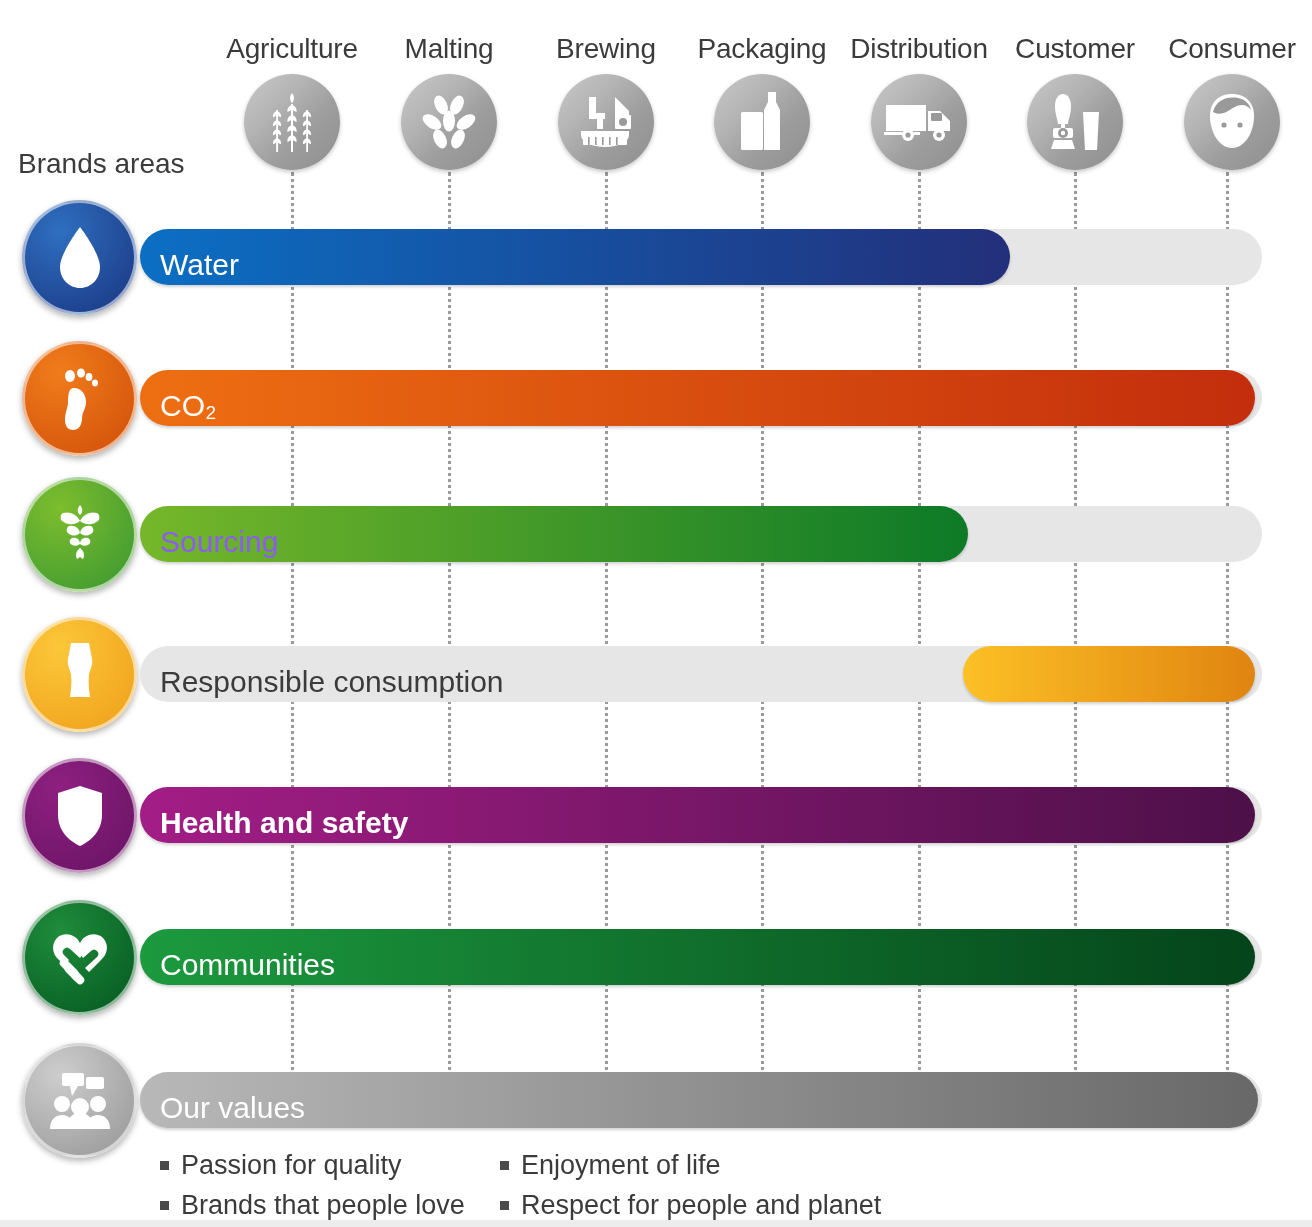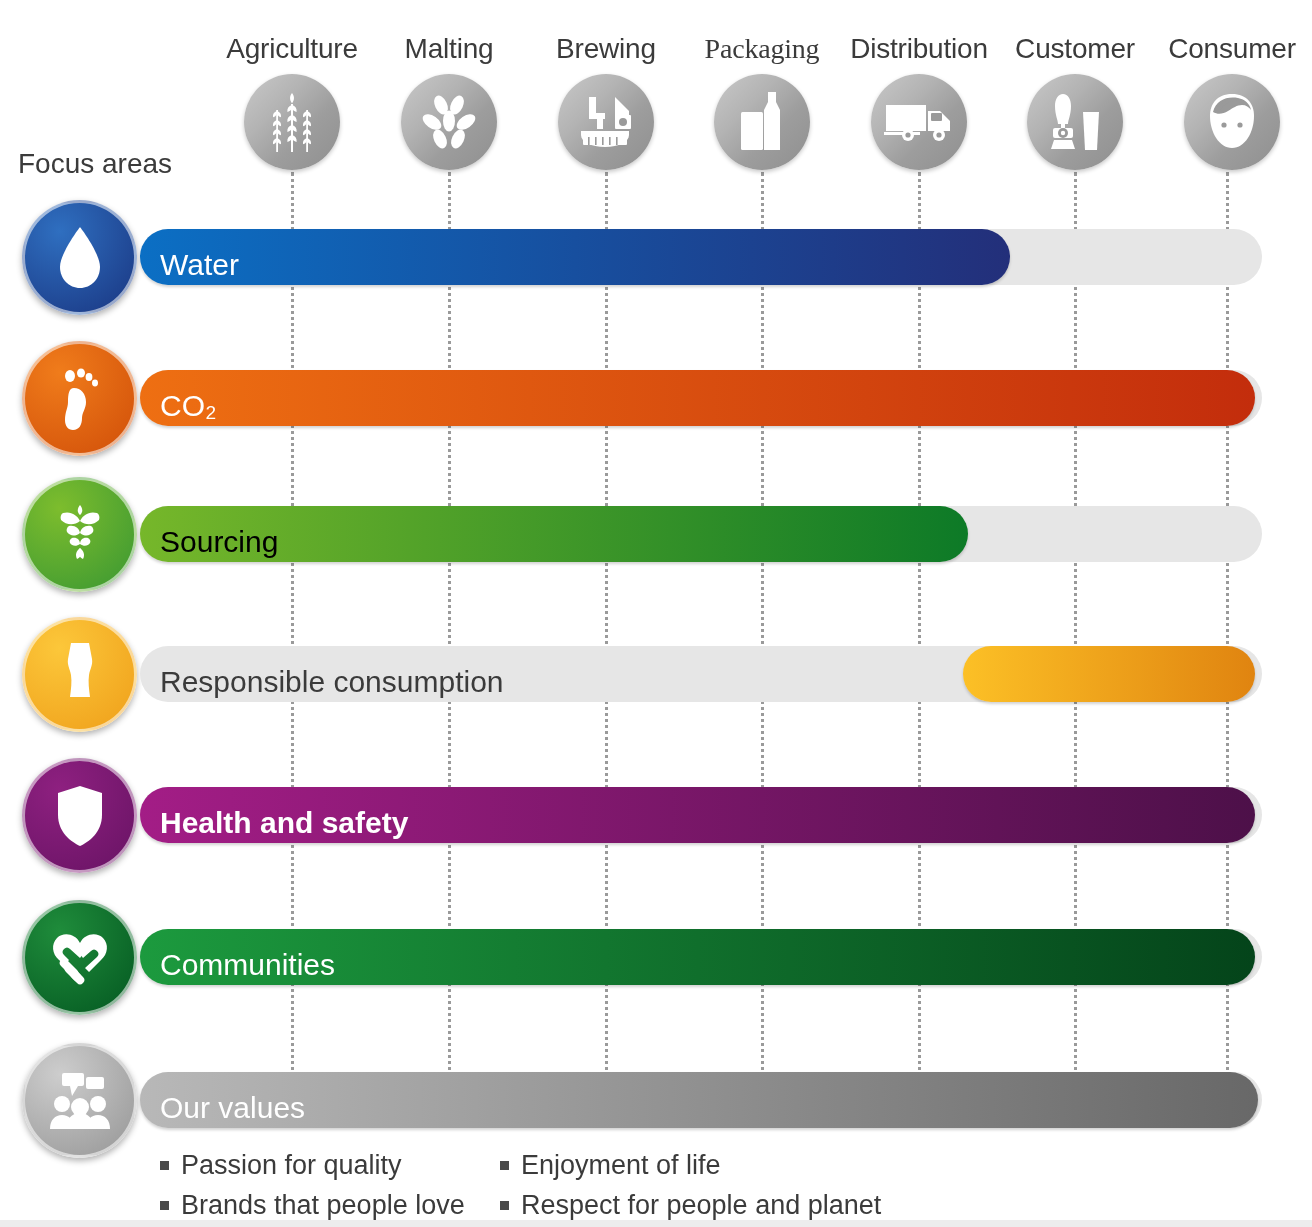--- a/index.html
+++ b/index.html
@@ -82,21 +82,21 @@
   .bottom-strip{
     position:absolute;left:0;top:1220px;width:1312px;height:7px;
     background:#ededed;
   }
 </style>
 </head>
 <body>
 
 <div id="stage">
 
-  <div class="focus-areas-label">Focus areas</div>
+  <div class="focus-areas-label">Brands areas</div>
 
   <div id="dashes">
       <div class="dash" style="left: 291px;"></div>
       <div class="dash" style="left: 448px;"></div>
       <div class="dash" style="left: 605px;"></div>
       <div class="dash" style="left: 761px;"></div>
       <div class="dash" style="left: 918px;"></div>
       <div class="dash" style="left: 1074px;"></div>
       <div class="dash" style="left: 1226px;"></div>
     </div>
@@ -167,21 +167,21 @@
        <rect x="13" y="44" width="1.6" height="8"></rect>
        <rect x="20" y="44" width="1.6" height="8"></rect>
        <rect x="27" y="44" width="1.6" height="8"></rect>
        <rect x="34" y="44" width="1.6" height="8"></rect>
        <rect x="41" y="44" width="1.6" height="8"></rect>
      </g>
    </svg>
           </span>
         </div>
       </div>
-      <div class="vc-col" style="left: 684px; top: 18px; font-family: Liberation Serif, serif;">
+      <div class="vc-col" style="left: 684px; top: 18px;">
         <div class="vc-label">Packaging</div>
      <div class="vc-circle">
           <span class="ic">
             <svg width="50" height="64" viewBox="0 0 50 64" fill="#fff">
      <rect x="4" y="22" width="22" height="38" rx="1.5"></rect>
      <path d="M31 2 h8 v10 l4 8 v40 h-16 V20 l4-8 Z"></path>
    </svg>
           </span>
         </div>
       </div>
@@ -285,21 +285,21 @@
      <path d="M29 45 c-4 3-5 7-3 11 4-2 6-6 3-11z"></path>
      <path d="M29 45 c4 3 5 7 3 11 -4-2-6-6-3-11z"></path>
    </svg>
           </span>
     </div>
     <div class="track">
       <div class="fill" style="left:0px;width:828px;
                   background:linear-gradient(to right, #76b72a 0%, #0d7a27 100%);
                   box-shadow:0 2px 3px rgba(0,0,0,.18);"></div>
     </div>
-    <div class="bar-label" style="left:160px;color:#000000;">Sourcing</div>
+    <div class="bar-label" style="left:160px;color:#8b5cf6;">Sourcing</div>
   </div>
       <div class="row" style="top: 617px;">
     <div class="fa-circle" style="background:radial-gradient(circle at 32% 26%, #fcc73a 0%, #f0a21c 92%);">
       <span class="ic">
             <svg width="44" height="68" viewBox="0 0 44 68" fill="#fff">
      <path d="M13 2 h18 l3 16 c1 6-2 10-3 16 -1 7 0 14 1 22 H12 c1-8 2-15 1-22 -1-6-4-10-3-16 Z"></path>
    </svg>
           </span>
     </div>
     <div class="track">

